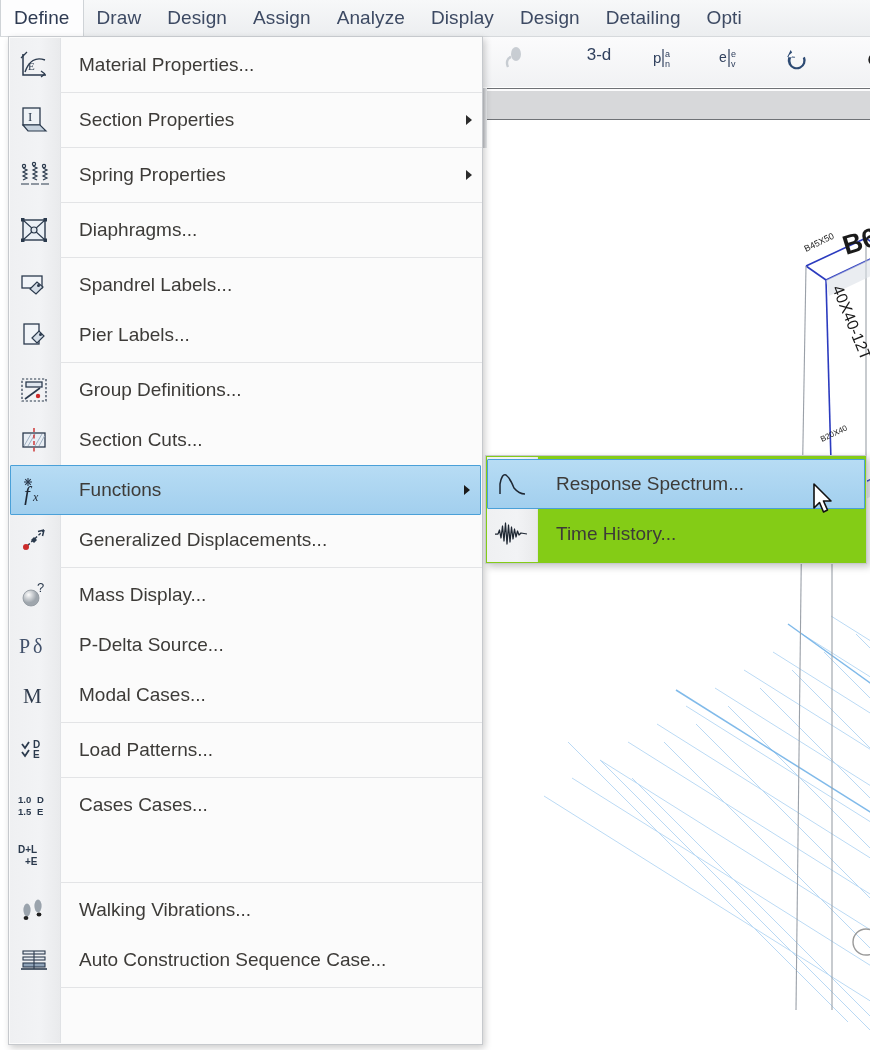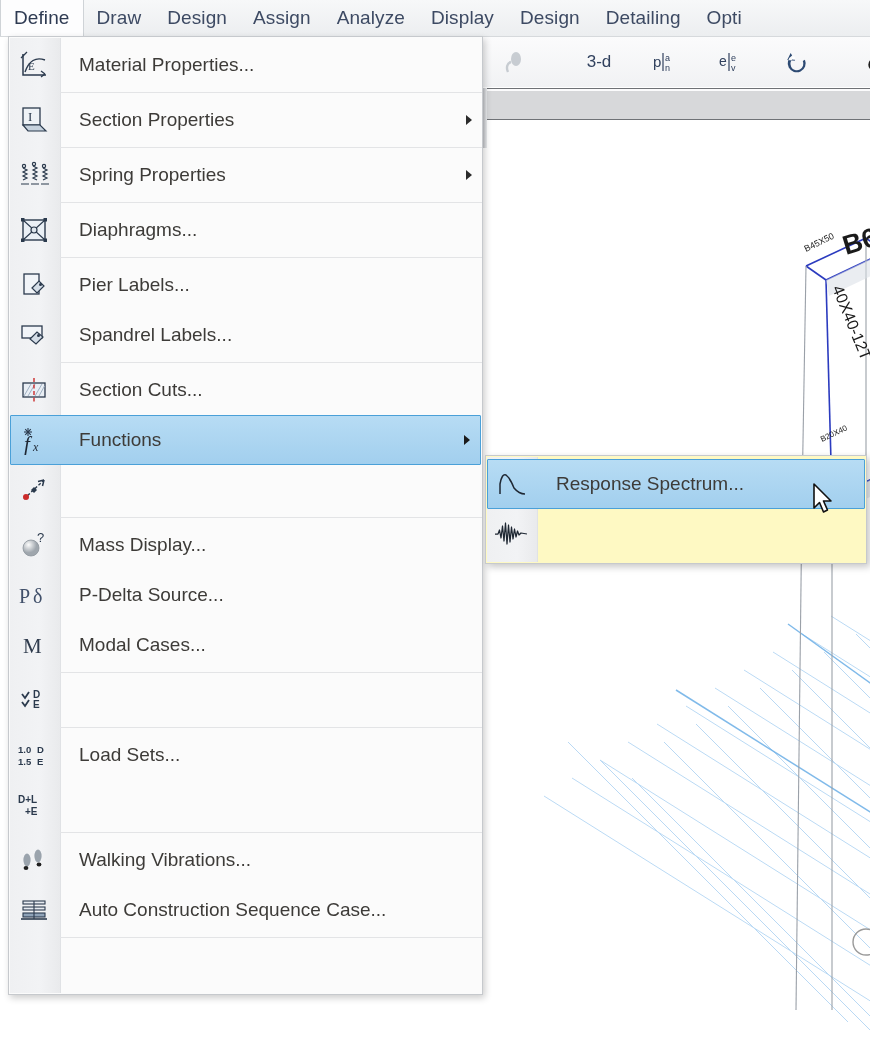--- a/index.html
+++ b/index.html
@@ -46,21 +46,21 @@
   
   #toolbar{
     position:absolute; left:482px; top:37px; width:388px; height:50px;
     background:linear-gradient(#fbfbfc,#f1f2f4);
     z-index:30;
     display:flex;align-items:center;
     overflow:hidden;
   }
   .tb-sep{width:1px;height:26px;background:#c3c7cc;margin:0 9px;}
   .tb-btn{
-    display:flex;align-items:center;justify-content:center;
+    display:flex;justify-content:center;
     min-width:30px;height:34px;
     color:#31415e;
     font-size:17px;
     margin:0 18px;
     cursor:default;
   }
   .tb-btn svg{display:block;}
 
   #gray-band{
     position:absolute;left:482px;top:88px;width:388px;height:30px;
@@ -127,21 +127,21 @@
   .mi.disabled .ico{color:#b3b6ba;opacity:.55;}
   .sep{
     height:1px;background:#e3e4e6;
     margin:2px 0 2px 51px;
     position:relative;z-index:2;
   }
 
   
   #submenu{
     position:absolute; left:485px; top:455px; width:380px;
-    background:#fef9c3;
+    background:#84cc16;
     border:1px solid #c6c9cd;
     box-shadow:3px 3px 7px rgba(0,0,0,.22);
     z-index:70;
     padding:3px 0 4px 0;
   }
   #sub-rail{
     position:absolute;left:1px;top:1px;width:50px;bottom:1px;
     background:linear-gradient(90deg,#eff0f2 0%,#f2f3f5 60%,#e9eaec 100%);
     border-right:1px solid #e0e2e5;
     pointer-events:none;
@@ -382,40 +382,51 @@
           </g>
       </svg>
     </span>
     <span class="lbl">Diaphragms...</span>
   </div>
   <div class="sep"></div>
 
   <div class="mi">
     <span class="ico">
       <svg width="30" height="30" viewBox="0 0 30 30">
+        <rect x="3" y="6" width="20" height="12" fill="#f1f4f8" stroke="#2b3a4d" stroke-width="1.3"></rect>
+        <path d="M11 19 L18 12 L24 17 L17 24 Z" fill="#d4dde7" stroke="#2b3a4d" stroke-width="1.2"></path>
+        <circle cx="19.5" cy="15.5" r="1.5" fill="#2b3a4d"></circle>
+      </svg>
+    </span>
+    <span class="lbl">Spandrel Labels...</span>
+  </div>
+
+  <div class="mi">
+    <span class="ico">
+      <svg width="30" height="30" viewBox="0 0 30 30">
         <rect x="5" y="4" width="15" height="20" fill="#f1f4f8" stroke="#2b3a4d" stroke-width="1.3"></rect>
         <path d="M13 18 L20 11 L25 16 L18 23 Z" fill="#d4dde7" stroke="#2b3a4d" stroke-width="1.2"></path>
         <circle cx="21.5" cy="14.5" r="1.5" fill="#2b3a4d"></circle>
       </svg>
     </span>
     <span class="lbl">Pier Labels...</span>
   </div>
-
-  <div class="mi">
-    <span class="ico">
-      <svg width="30" height="30" viewBox="0 0 30 30">
-        <rect x="3" y="6" width="20" height="12" fill="#f1f4f8" stroke="#2b3a4d" stroke-width="1.3"></rect>
-        <path d="M11 19 L18 12 L24 17 L17 24 Z" fill="#d4dde7" stroke="#2b3a4d" stroke-width="1.2"></path>
-        <circle cx="19.5" cy="15.5" r="1.5" fill="#2b3a4d"></circle>
-      </svg>
-    </span>
-    <span class="lbl">Spandrel Labels...</span>
-  </div>
-  <div class="sep"></div>
-
+  <div class="sep"></div>
+
+  <div class="mi">
+    <span class="ico">
+      <svg width="30" height="30" viewBox="0 0 30 30">
+        <rect x="3" y="4" width="24" height="22" fill="none" stroke="#2b3a4d" stroke-width="1.2" stroke-dasharray="2.2 1.8"></rect>
+        <rect x="7" y="7" width="16" height="5" fill="#dfe6ee" stroke="#2b3a4d" stroke-width="1.3"></rect>
+        <line x1="6" y1="24" x2="21" y2="13" stroke="#2b3a4d" stroke-width="1.6"></line>
+        <circle cx="19" cy="21" r="2.2" fill="#cc2b2b"></circle>
+      </svg>
+    </span>
+    <span class="lbl">Group Definitions...</span>
+  </div>
 
   <div class="mi">
     <span class="ico">
       <svg width="30" height="30" viewBox="0 0 30 30">
         <rect x="4" y="8" width="22" height="14" fill="#e9eef4" stroke="#2b3a4d" stroke-width="1.3"></rect>
         <g stroke="#9fb0c2" stroke-width="1">
           <line x1="5" y1="21" x2="12" y2="9"></line>
             <line x1="9" y1="21" x2="16" y2="9"></line>
           <line x1="16" y1="21" x2="23" y2="9"></line>
             <line x1="20" y1="21" x2="25.5" y2="11"></line>
@@ -449,20 +460,21 @@
 
   <div class="mi">
     <span class="ico">
       <svg width="30" height="30" viewBox="0 0 30 30">
         <line x1="5" y1="24" x2="25" y2="5" stroke="#2b3a4d" stroke-width="1.4" stroke-dasharray="3 2"></line>
         <path d="M25 5 L19 6.5 M25 5 L23.5 11" stroke="#2b3a4d" stroke-width="1.5" fill="none"></path>
         <polygon points="15,12 18,15 15,18 12,15" fill="#2b3a4d"></polygon>
         <circle cx="7" cy="22" r="3" fill="#cc2b2b"></circle>
       </svg>
     </span>
+    <span class="lbl">Generalized Displacements...</span>
   </div>
   <div class="sep"></div>
 
   <div class="mi">
     <span class="ico">
       <svg width="30" height="30" viewBox="0 0 30 30">
         <defs>
             <radialGradient id="sph" cx="35%" cy="30%">
           <stop offset="0%" stop-color="#fdfdfd"></stop>
               <stop offset="100%" stop-color="#9fa6ad"></stop>
@@ -497,34 +509,35 @@
 
   <div class="mi">
     <span class="ico">
       <svg width="32" height="30" viewBox="0 0 32 30">
         <path d="M4 9 L7 13 L11 7" stroke="#2b3a4d" stroke-width="1.8" fill="none"></path>
         <path d="M4 17 L7 21 L11 15" stroke="#2b3a4d" stroke-width="1.8" fill="none"></path>
         <text x="15" y="13" font-family="Liberation Sans, sans-serif" font-size="10" font-weight="bold" fill="#2b3a4d">D</text>
         <text x="15" y="23" font-family="Liberation Sans, sans-serif" font-size="10" font-weight="bold" fill="#2b3a4d">E</text>
       </svg>
     </span>
+    <span class="lbl">Load Patterns...</span>
   </div>
 
   <div class="sep"></div>
 
   <div class="mi">
     <span class="ico">
       <svg width="36" height="30" viewBox="0 0 36 30">
         <text x="2" y="13" font-family="Liberation Sans, sans-serif" font-size="9.5" font-weight="bold" fill="#2b3a4d">1.0</text>
         <text x="21" y="13" font-family="Liberation Sans, sans-serif" font-size="9.5" font-weight="bold" fill="#2b3a4d">D</text>
         <text x="2" y="25" font-family="Liberation Sans, sans-serif" font-size="9.5" font-weight="bold" fill="#2b3a4d">1.5</text>
         <text x="21" y="25" font-family="Liberation Sans, sans-serif" font-size="9.5" font-weight="bold" fill="#2b3a4d">E</text>
       </svg>
     </span>
-    <span class="lbl">Load Sets...</span>
+    <span class="lbl">Cases Cases...</span>
   </div>
 
   <div class="mi">
     <span class="ico">
       <svg width="36" height="30" viewBox="0 0 36 30">
         <text x="2" y="13" font-family="Liberation Sans, sans-serif" font-size="10" font-weight="bold" fill="#2b3a4d">D+L</text>
         <text x="9" y="25" font-family="Liberation Sans, sans-serif" font-size="10" font-weight="bold" fill="#2b3a4d">+E</text>
       </svg>
     </span>
   </div>
@@ -576,20 +589,21 @@
     <span class="lbl">Response Spectrum...</span>
   </div>
 
   <div class="mi">
     <span class="ico">
       <svg width="36" height="28" viewBox="0 0 36 28">
         <path d="M2 14 L5 14 L6.5 10 L8 18 L9.5 6 L11 21 L12.5 3 L14 24 L15.5 5 L17 22
                  L18.5 7 L20 19 L21.5 9 L23 17 L24.5 11 L26 15 L28 13 L34 14" stroke="#1e2733" stroke-width="1.25" fill="none" stroke-linejoin="round"></path>
       </svg>
     </span>
+    <span class="lbl">Time History...</span>
   </div>
 </div>
 
 <div id="cursor">
   <svg width="24" height="34" viewBox="0 0 24 34">
     <path d="M2 1 L2 25 L7.5 19.5 L11.5 29 L15.5 27 L11.5 18 L19 18 Z" fill="#ffffff" stroke="#111111" stroke-width="1.6" stroke-linejoin="round"></path>
   </svg>
 </div>
 
 </body></html>

